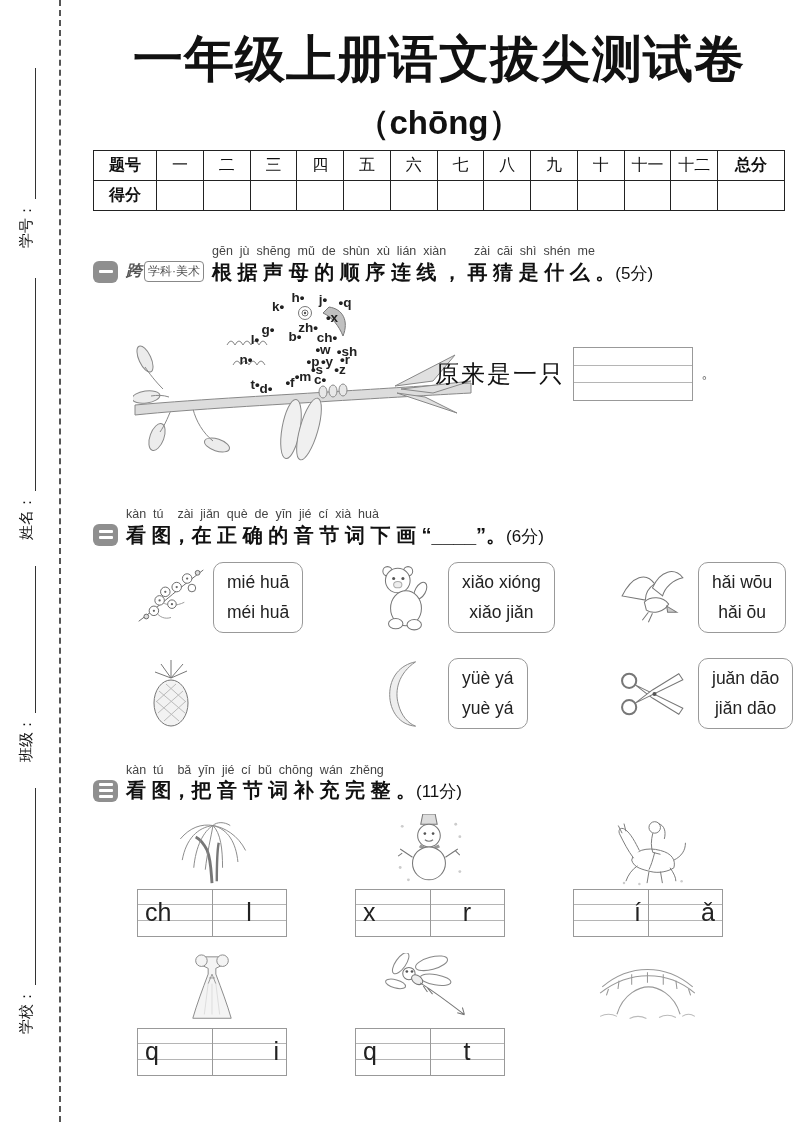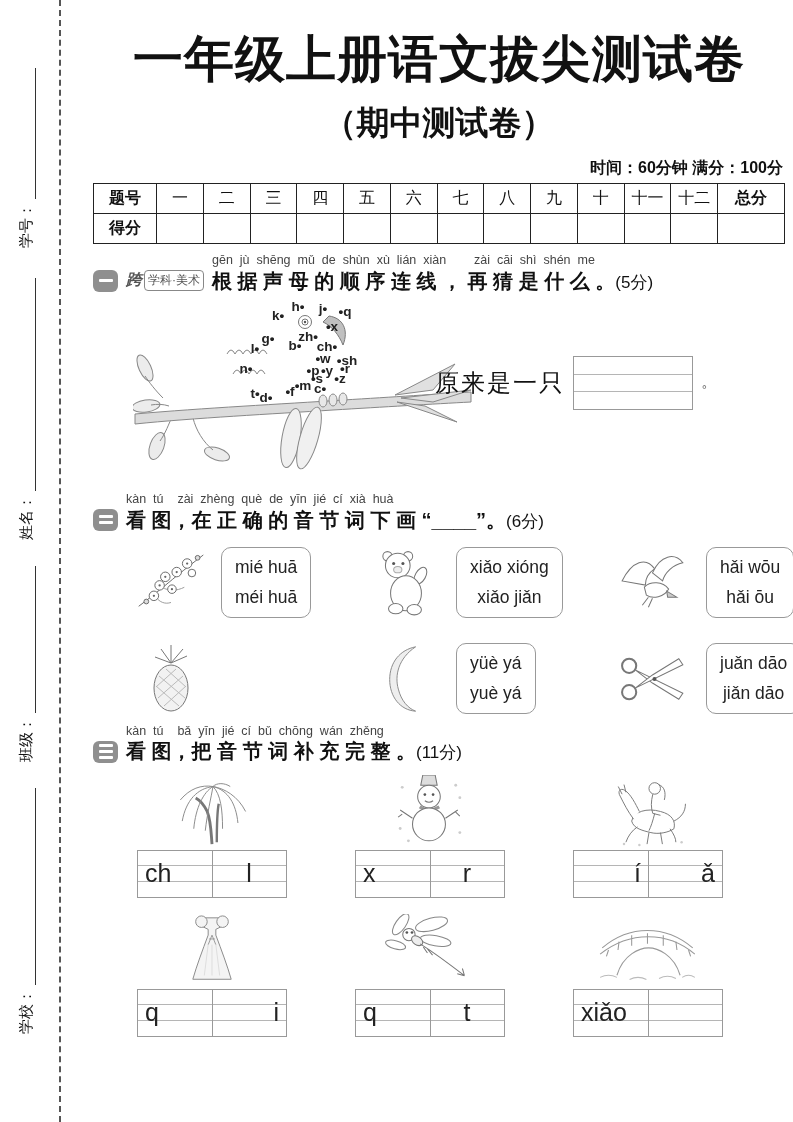--- a/index.html
+++ b/index.html
@@ -22,38 +22,38 @@
   table.score td.hd{font-weight:700;}
   
   .sec{margin-top:10px;}
   .sec-head{display:flex;align-items:flex-end;gap:8px;}
   .badge{width:25px;height:22px;border-radius:6px;background:#8f8f8f;display:flex;flex-direction:column;
          justify-content:center;align-items:center;gap:3px;margin-bottom:2px;flex:none;}
   .badge .bar{width:14px;height:3px;background:#fff;border-radius:1px;}
   .xtag{display:flex;align-items:center;gap:2px;margin-bottom:3px;flex:none;}
   .xtag .pfx{font-size:16px;font-weight:800;font-style:italic;color:#555;}
   .xtag .bx{font-size:12px;font-weight:400;color:#555;border:1.4px solid #888;border-radius:4px;padding:1px 3px;}
-  .head-text{display:flex;flex-direction:column;}
+  .head-text{display:flex;flex-direction:column;margin-top:24px;}
   .pinyin-line{font-size:12.5px;color:#444;white-space:pre;line-height:1.1;}
   .title-line{font-size:20px;font-weight:800;line-height:1.3;white-space:pre;}
   .title-line .score{font-weight:400;font-size:17px;}
   
   .s1-content{position:relative;height:185px;margin-top:4px;}
   .parrot-box{position:absolute;left:40px;top:0;width:340px;height:175px;}
   .parrot-box svg{position:absolute;inset:0;}
   .puzzle-letter{position:absolute;transform:translate(-50%,-50%);font-size:13.5px;font-weight:700;color:#222;white-space:nowrap;}
   .answer-row{position:absolute;left:342px;top:58px;display:flex;align-items:center;gap:8px;}
   .answer-txt{font-family:"DejaVu Serif","Liberation Serif",serif;font-size:24px;letter-spacing:2px;}
   .fourline{position:relative;border:1.6px solid #999;background-image:linear-gradient(#b5b5b5,#b5b5b5),linear-gradient(#b5b5b5,#b5b5b5);
             background-size:100% 1px;background-position:0 33%,0 67%;background-repeat:no-repeat;background-color:#fff;}
   .ansgrid{width:118px;height:52px;}
   .period{font-size:16px;color:#555;}
   
   .s2-grid{display:grid;grid-template-columns:200px 215px 220px;column-gap:35px;row-gap:24px;margin:14px 0 0 40px;}
-  .s2-item{display:flex;align-items:center;gap:12px;}
+  .s2-item{display:flex;align-items:center;gap:4px;}
   .pic{width:76px;height:72px;flex:none;display:flex;align-items:center;justify-content:center;}
   .pic svg{width:100%;height:100%;}
   .optbox{border:1.6px solid #999;border-radius:10px;padding:5px 13px;text-align:center;background:#fff;}
   .optbox .opt{font-size:17.5px;color:#222;line-height:1.7;white-space:nowrap;}
   
   .s3-grid{display:grid;grid-template-columns:150px 150px 150px;column-gap:68px;margin:10px 0 0 44px;row-gap:16px;}
   .s3-item{display:flex;flex-direction:column;align-items:center;text-align:center;}
   .s3-item .pic{width:100px;height:72px;}
   .wordgrid{width:148px;height:46px;margin-top:3px;}
   .wordgrid .vline{position:absolute;left:50%;top:0;bottom:0;width:1.4px;background:#999;}
@@ -82,22 +82,21 @@
       <span class="blank"></span>
     </div>
     <div class="side-field" style="top: 1034px; width: 246px;">
       <span class="lbl">学校：</span>
       <span class="blank"></span>
     </div>
   </div>
 
 <div class="main">
   <div class="title">一年级上册语文拔尖测试卷</div>
-  <div class="subtitle">（期中测试卷）</div>
-  <div class="meta">时间：60分钟  满分：100分</div>
+  <div class="subtitle">（chōng）</div>
 
   <table class="score">
       <tbody id="score-tbody">
         <tr>
           <td class="hd" style="width: 62px;">题号</td>
           <td>一</td>
           <td>二</td>
           <td>三</td>
           <td>四</td>
           <td>五</td>
@@ -200,21 +199,21 @@
     </div>
   </div>
 
   <div class="sec">
     <div class="sec-head">
       <div class="badge">
           <div class="bar"></div>
           <div class="bar"></div>
         </div>
       <div class="head-text">
-        <div class="pinyin-line">kàn  tú    zài  zhèng  què  de  yīn  jié  cí  xià  huà</div>
+        <div class="pinyin-line">kàn  tú    zài  jiǎn  què  de  yīn  jié  cí  xià  huà</div>
         <div class="title-line"><span>看 图，在 正 确 的 音 节 词 下 画 “____”。</span><span class="score">(6分)</span></div>
       </div>
     </div>
     <div class="s2-grid" id="s2-grid">
         <div class="s2-item">
           <div class="pic">
             <svg viewBox="0 0 80 75">
               <path d="M6 62 C22 50 34 40 46 30 C56 22 66 14 74 8" fill="none" stroke="#666"></path>
               <path d="M30 42 C38 46 46 46 54 42 M24 52 C28 58 34 60 40 58" fill="none" stroke="#999"></path>
               <g fill="#fff" stroke="#666">
@@ -433,21 +432,16 @@
         <div class="s3-item">
           <div class="pic">
             <svg viewBox="0 0 95 60">
               <path d="M4 28 C30 6 64 6 90 28" fill="none" stroke="#999"></path>
               <path d="M2 34 C30 12 66 12 92 34" fill="none" stroke="#999"></path>
               <path d="M10 30 L8 36 M20 22 L19 30 M32 16 L32 26 M47 14 L47 24 M62 16 L62 26 M74 22 L75 30 M86 30 L88 36" stroke="#999" fill="none"></path>
               <path d="M18 54 C24 34 40 28 48 28 C56 28 72 34 78 54" fill="none" stroke="#999"></path>
               <path d="M2 56 Q10 52 18 56 M30 58 Q38 54 46 58 M58 57 Q66 53 74 57 M80 56 Q86 52 92 56" stroke="#bbb" fill="none"></path>
             </svg>
           </div>
-          <div class="fourline wordgrid">
-            <div class="vline"></div>
-            <div class="cell c0 al">xiǎo</div>
-            <div class="cell c1 al"></div>
-          </div>
         </div>
       </div>
   </div>
 </div>
 
 </body></html>

